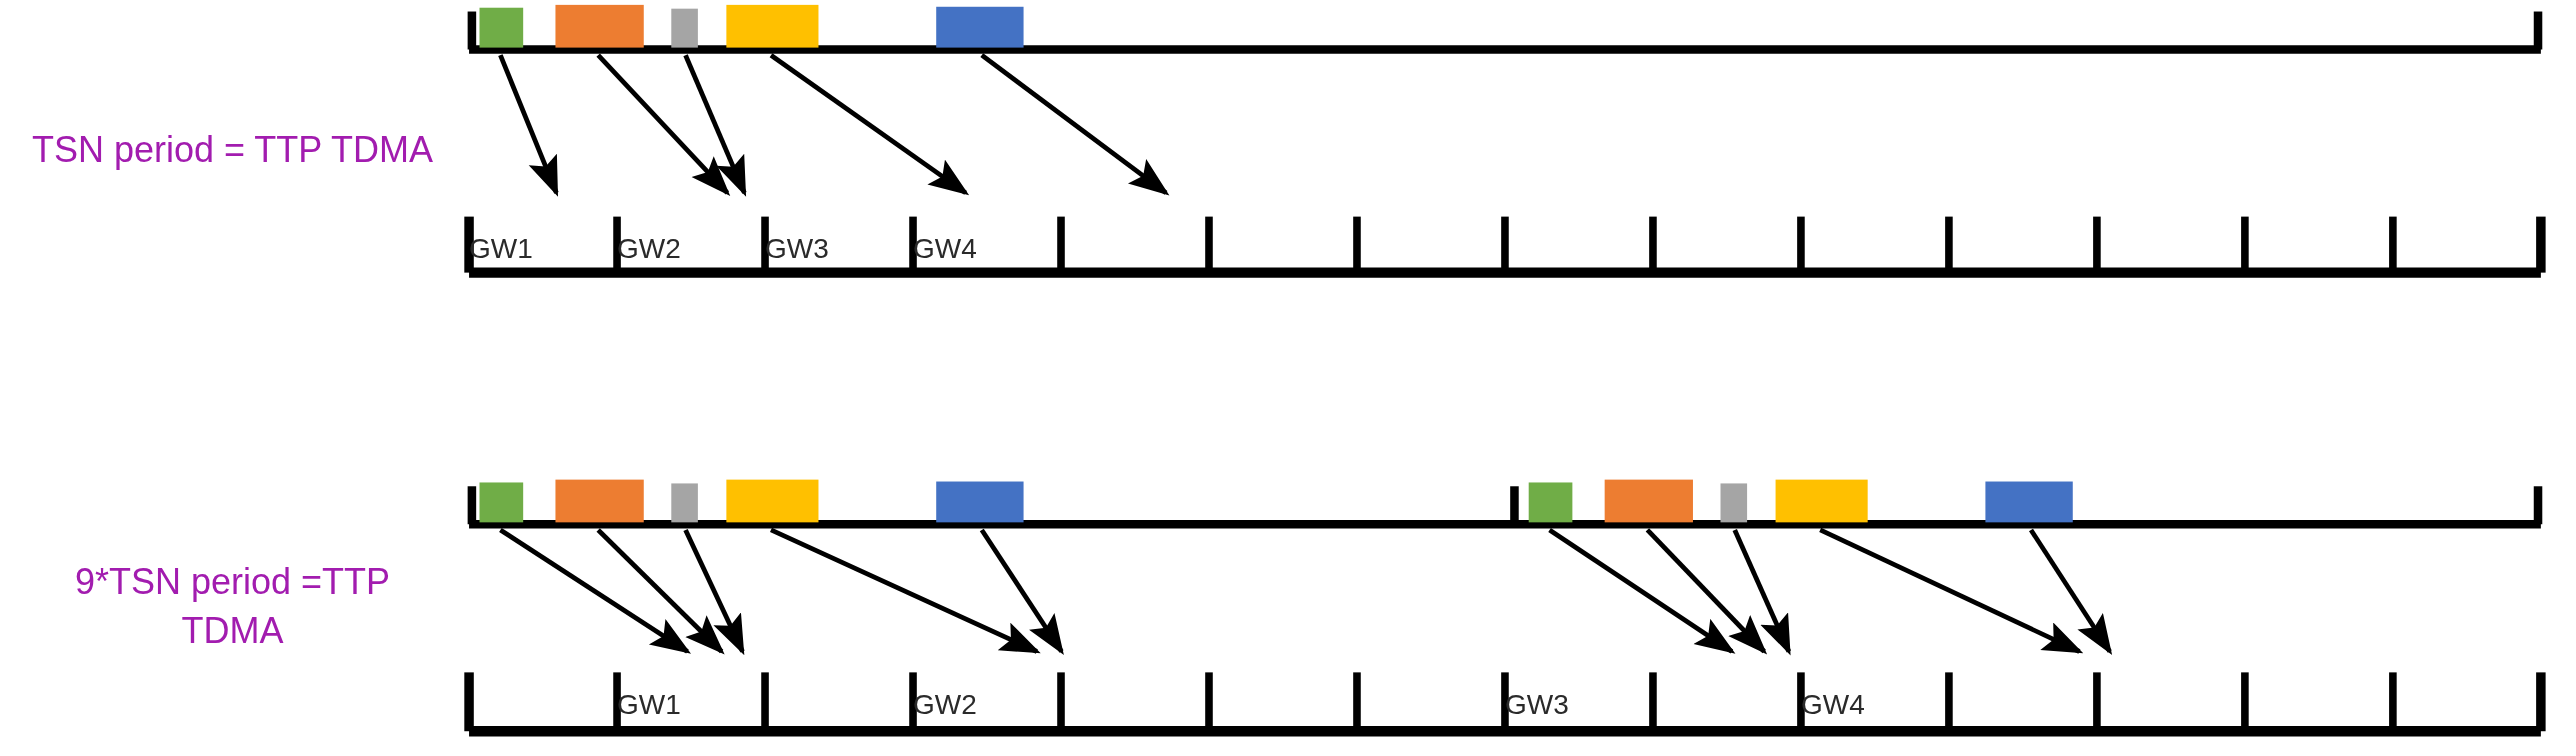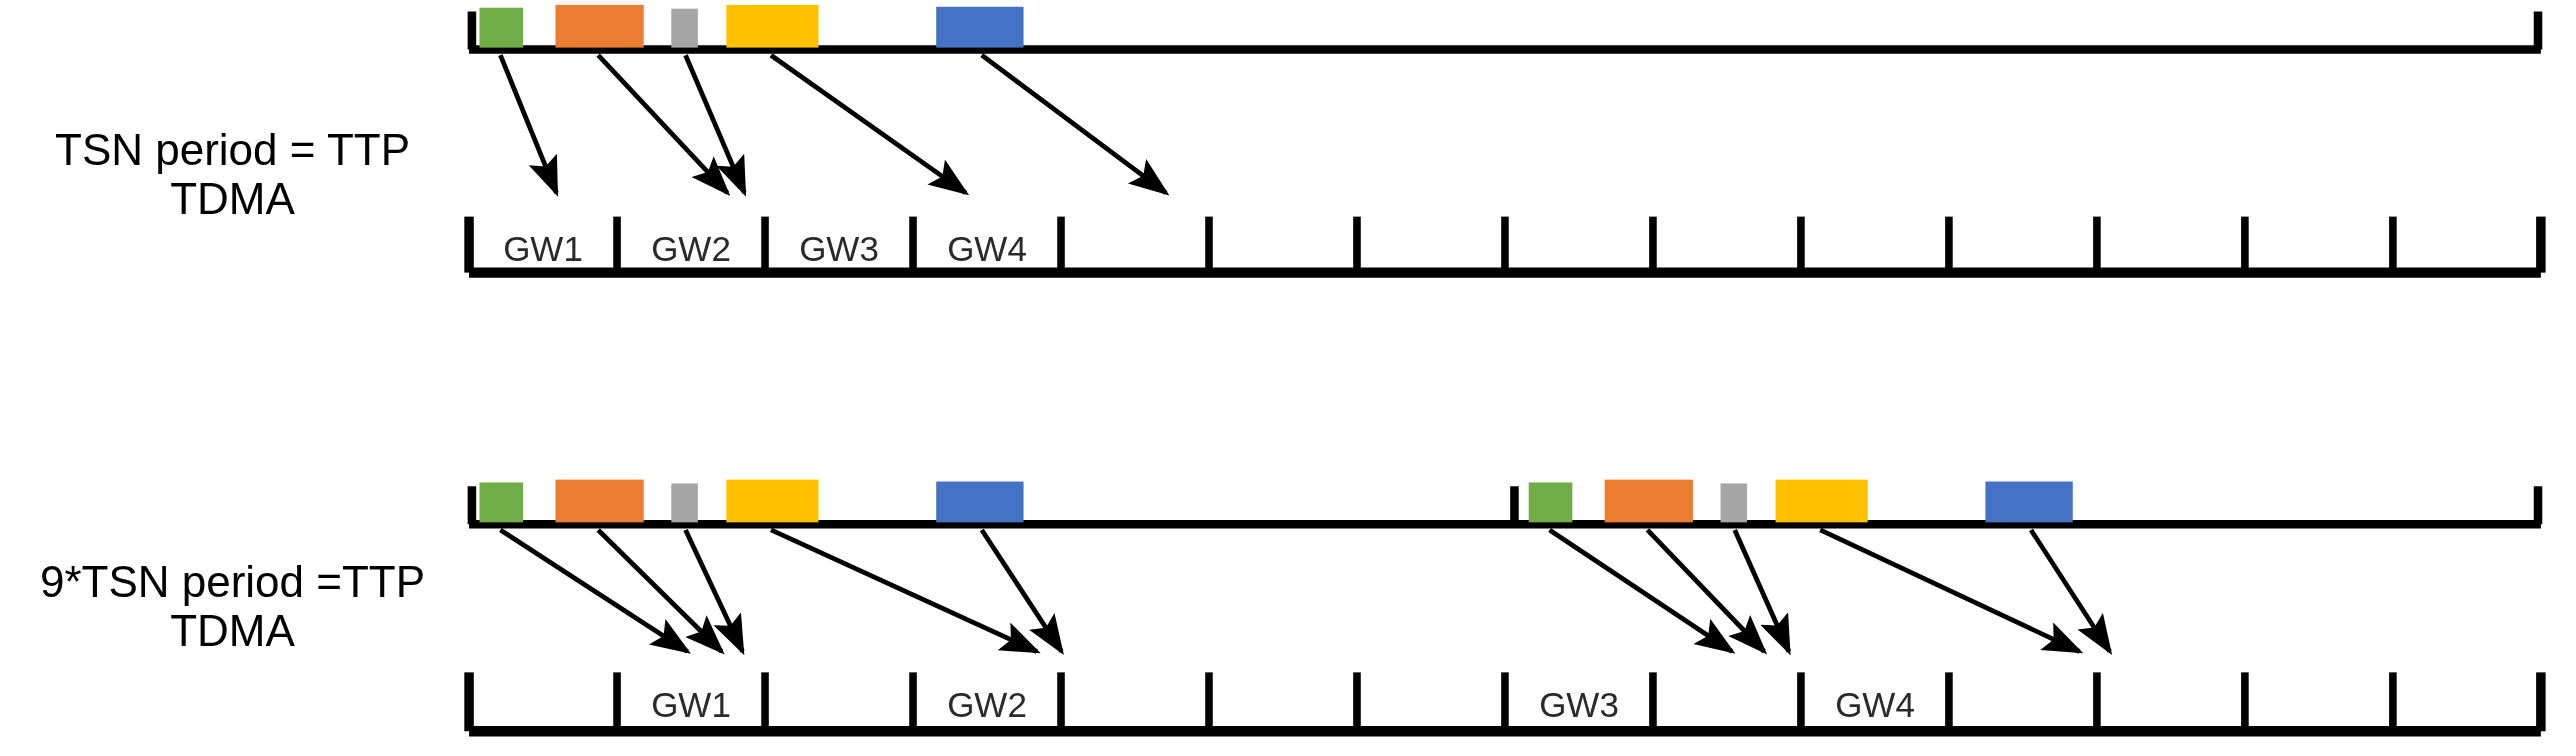--- a/index.html
+++ b/index.html
@@ -25,41 +25,40 @@
   .svg-canvas {
     position: absolute;
     left: 0;
     top: 0;
     width: 2576px;
     height: 757px;
   }
   .row-label {
     position: absolute;
     text-align: center;
-    color: #000000;
-    font-size: 44px;
+    color: #a21caf;
+    font-size: 36px;
     line-height: 49px;
     font-family: "Liberation Sans", sans-serif;
     white-space: pre-line;
   }
   #label-top {
     left: 9.5px;
     top: 125px;
     width: 446px;
   }
   #label-bottom {
     left: 9.5px;
     top: 557px;
     width: 446px;
   }
   .slot-label {
     position: absolute;
-    text-align: center;
     color: #2a2a2a;
-    font-size: 35px;
+    font-size: 28px;
     line-height: 38px;
     font-family: "Liberation Sans", sans-serif;
   }
 </style>
 </head>
 <body>
 
 <div id="diagram-root">
 
   <div class="row-label" id="label-top">TSN period = TTP TDMA</div>

